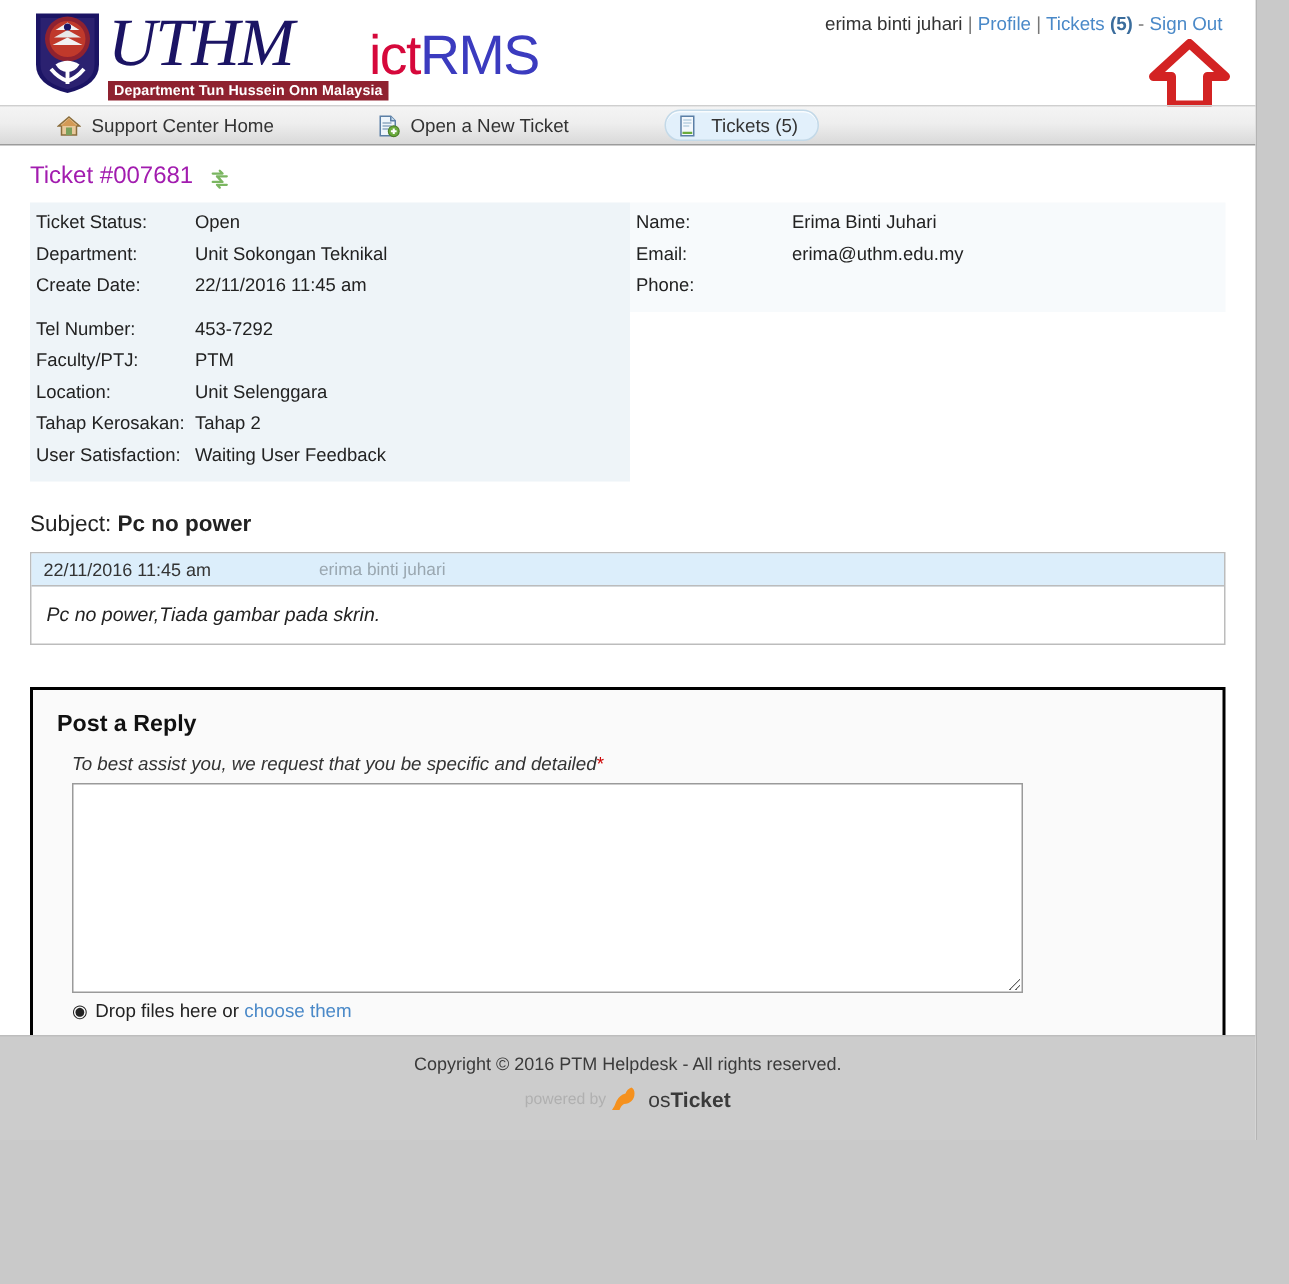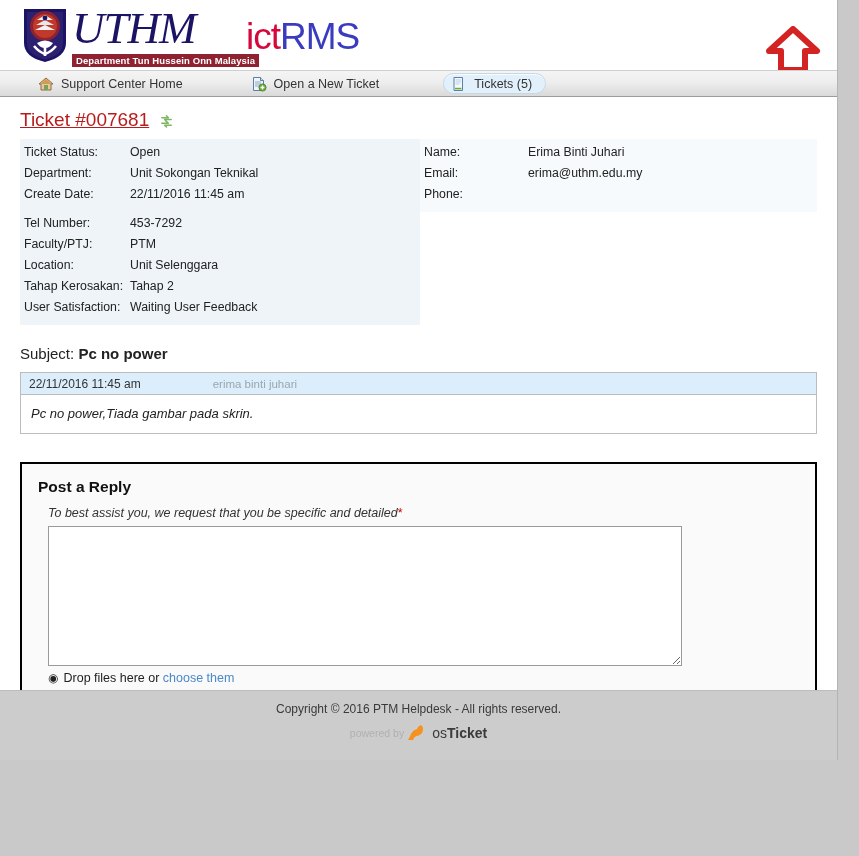--- a/index.html
+++ b/index.html
@@ -115,24 +115,23 @@
   
   #content { padding: 0 20px; position: relative; }
 
   #ticket-head {
     display: flex;
     align-items: center;
     margin-top: 12px;
     margin-bottom: 8px;
   }
   #ticket-title {
-    font-size: 19px;
-    color: #b91c1c;
+    font-size: 16px;
+    color: #a21caf;
     font-weight: 400;
-    text-decoration: underline;
   }
   #refresh-icon { margin-left: 10px; width: 15px; height: 15px; }
 
   #info-table {
     display: flex;
     width: 100%;
     font-size: 12.3px;
     color: #222;
   }
   .info-col { }
@@ -303,20 +302,29 @@
       <div id="wordmark">
         <div id="uthm-text">UTHM</div>
         <div id="uthm-sub">Department Tun Hussein Onn Malaysia</div>
       </div>
     </div>
 
     <div id="ictrms">
       <span class="ict">ict</span><span class="rms">RMS</span>
     </div>
 
+    <div id="userbar">
+      <span>erima binti juhari</span>
+      <span class="sep">|</span>
+      <a href="#">Profile</a>
+      <span class="sep">|</span>
+      <a href="#"><span>Tickets</span> <b>(5)</b></a>
+      <span class="sep">-</span>
+      <a href="#">Sign Out</a>
+    </div>
 
     <svg id="red-arrow" viewBox="0 0 56 47">
       <path d="M28 3 L52 25 H40 V44 H16 V25 H4 Z" fill="#ffffff" stroke="#d32323" stroke-width="6" stroke-linejoin="round"></path>
     </svg>
   </div>
 
   <div id="nav">
 
     <div class="navitem">
       <svg class="navicon" viewBox="0 0 16 16">

